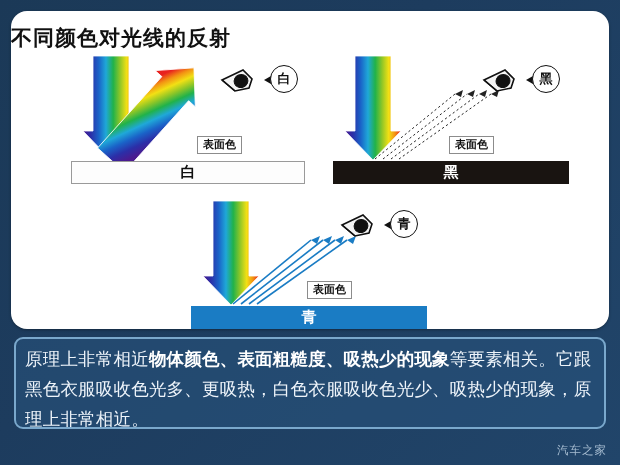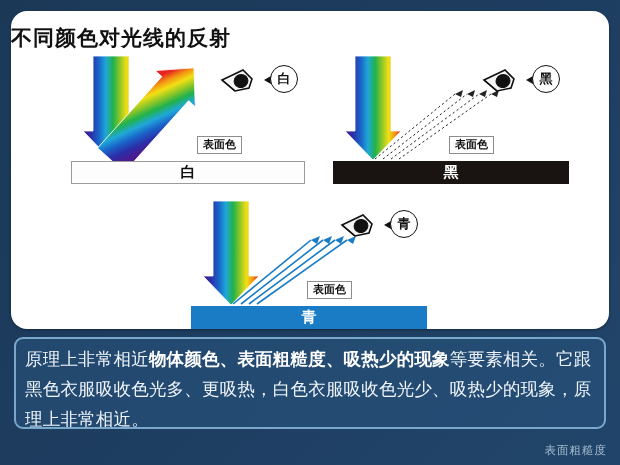--- a/index.html
+++ b/index.html
@@ -319,15 +319,15 @@
         <div class="bubble" style="left:51px; top:0px;">
           <span>青</span>
         </div>
       </div>
     </div>
 
   </div>
 
   <div id="caption"><span>原理上非常相近</span><b>物体颜色、表面粗糙度、吸热少的现象</b><span>等要素相关。它跟黑色衣服吸收色光多、更吸热，白色衣服吸收色光少、吸热少的现象，原理上非常相近。</span></div>
 
-  <div id="watermark">表面粗糙度</div>
+  <div id="watermark">汽车之家</div>
 
 </div>
 
 </body></html>

